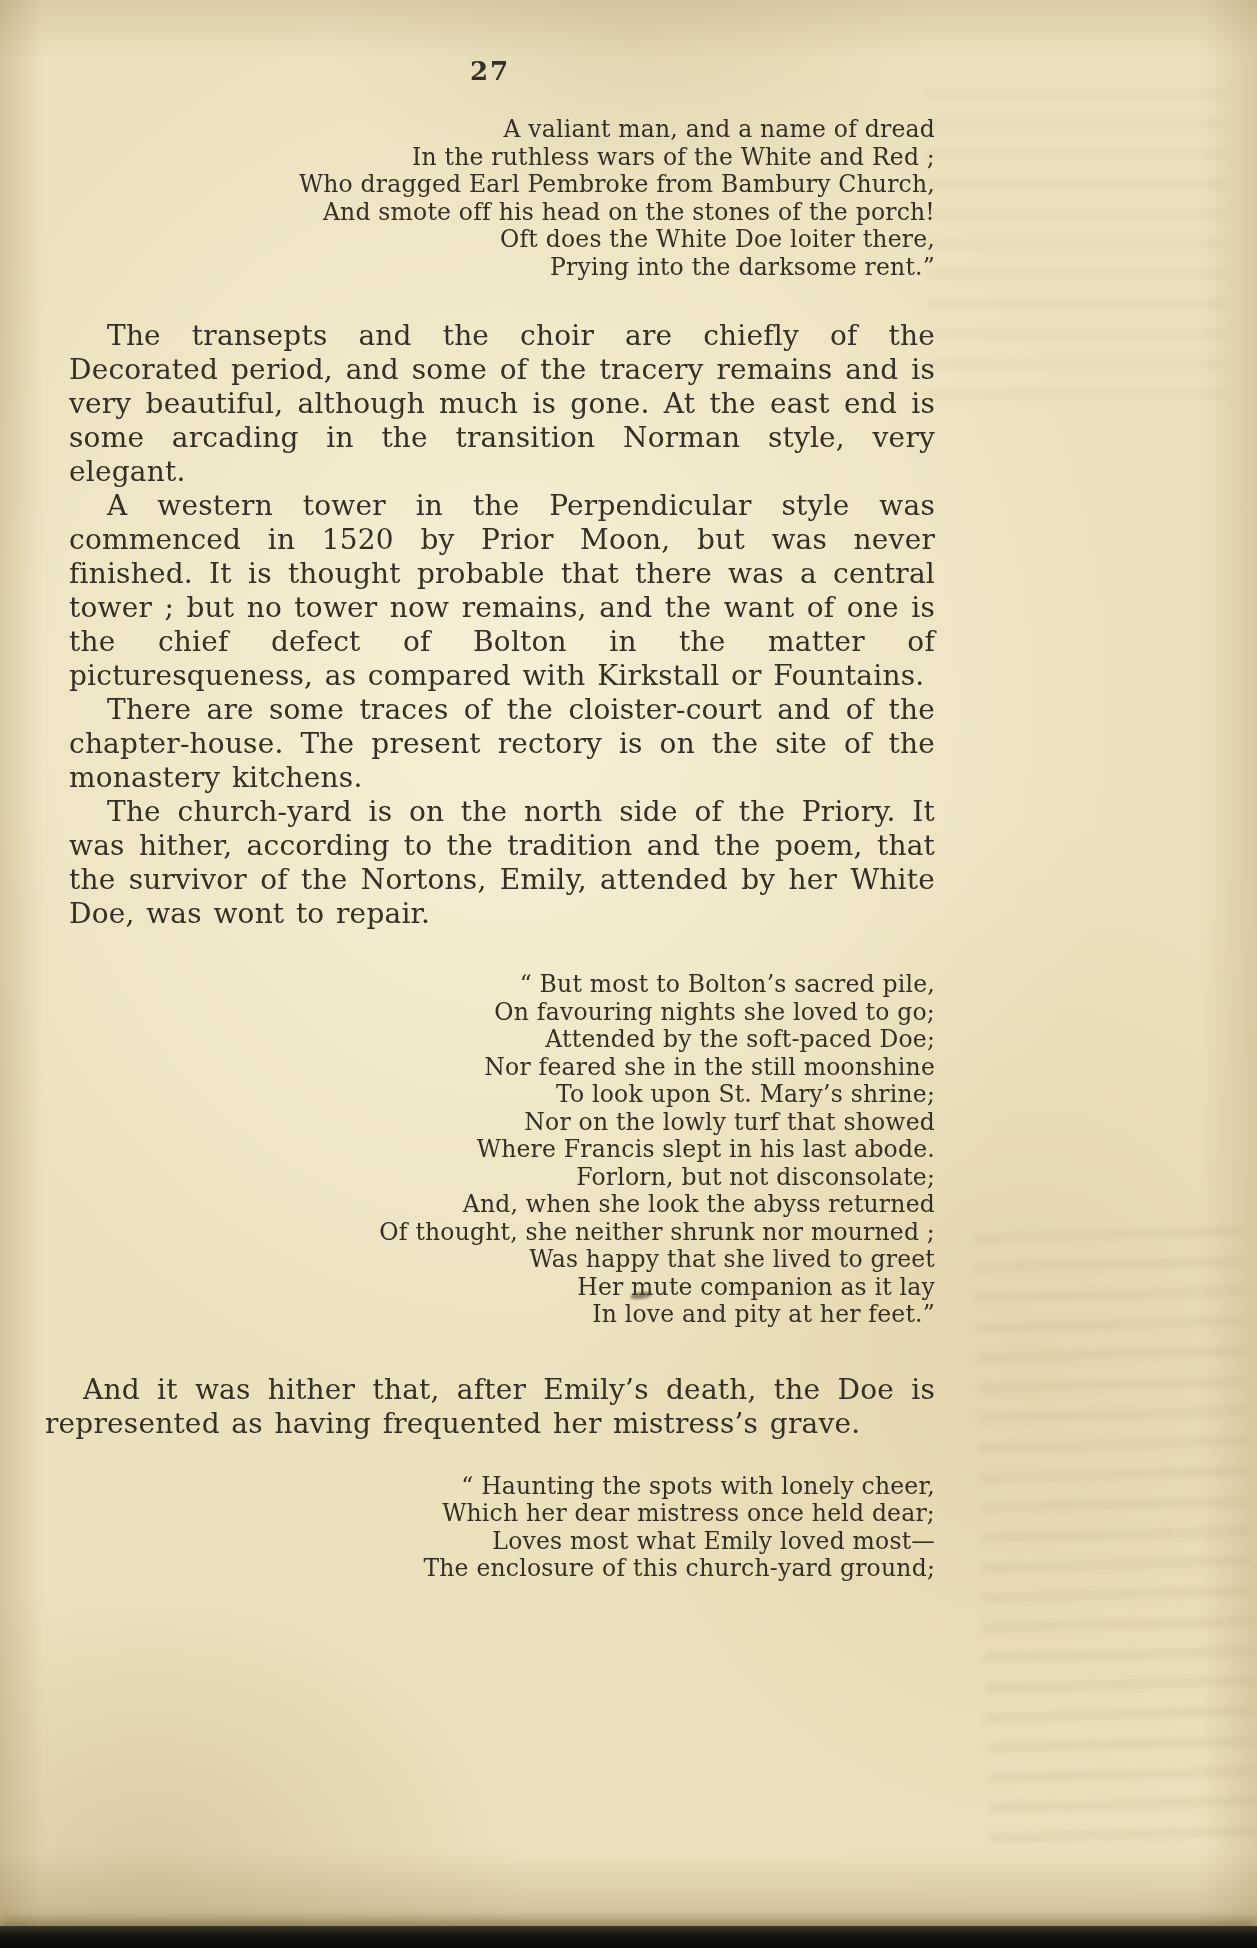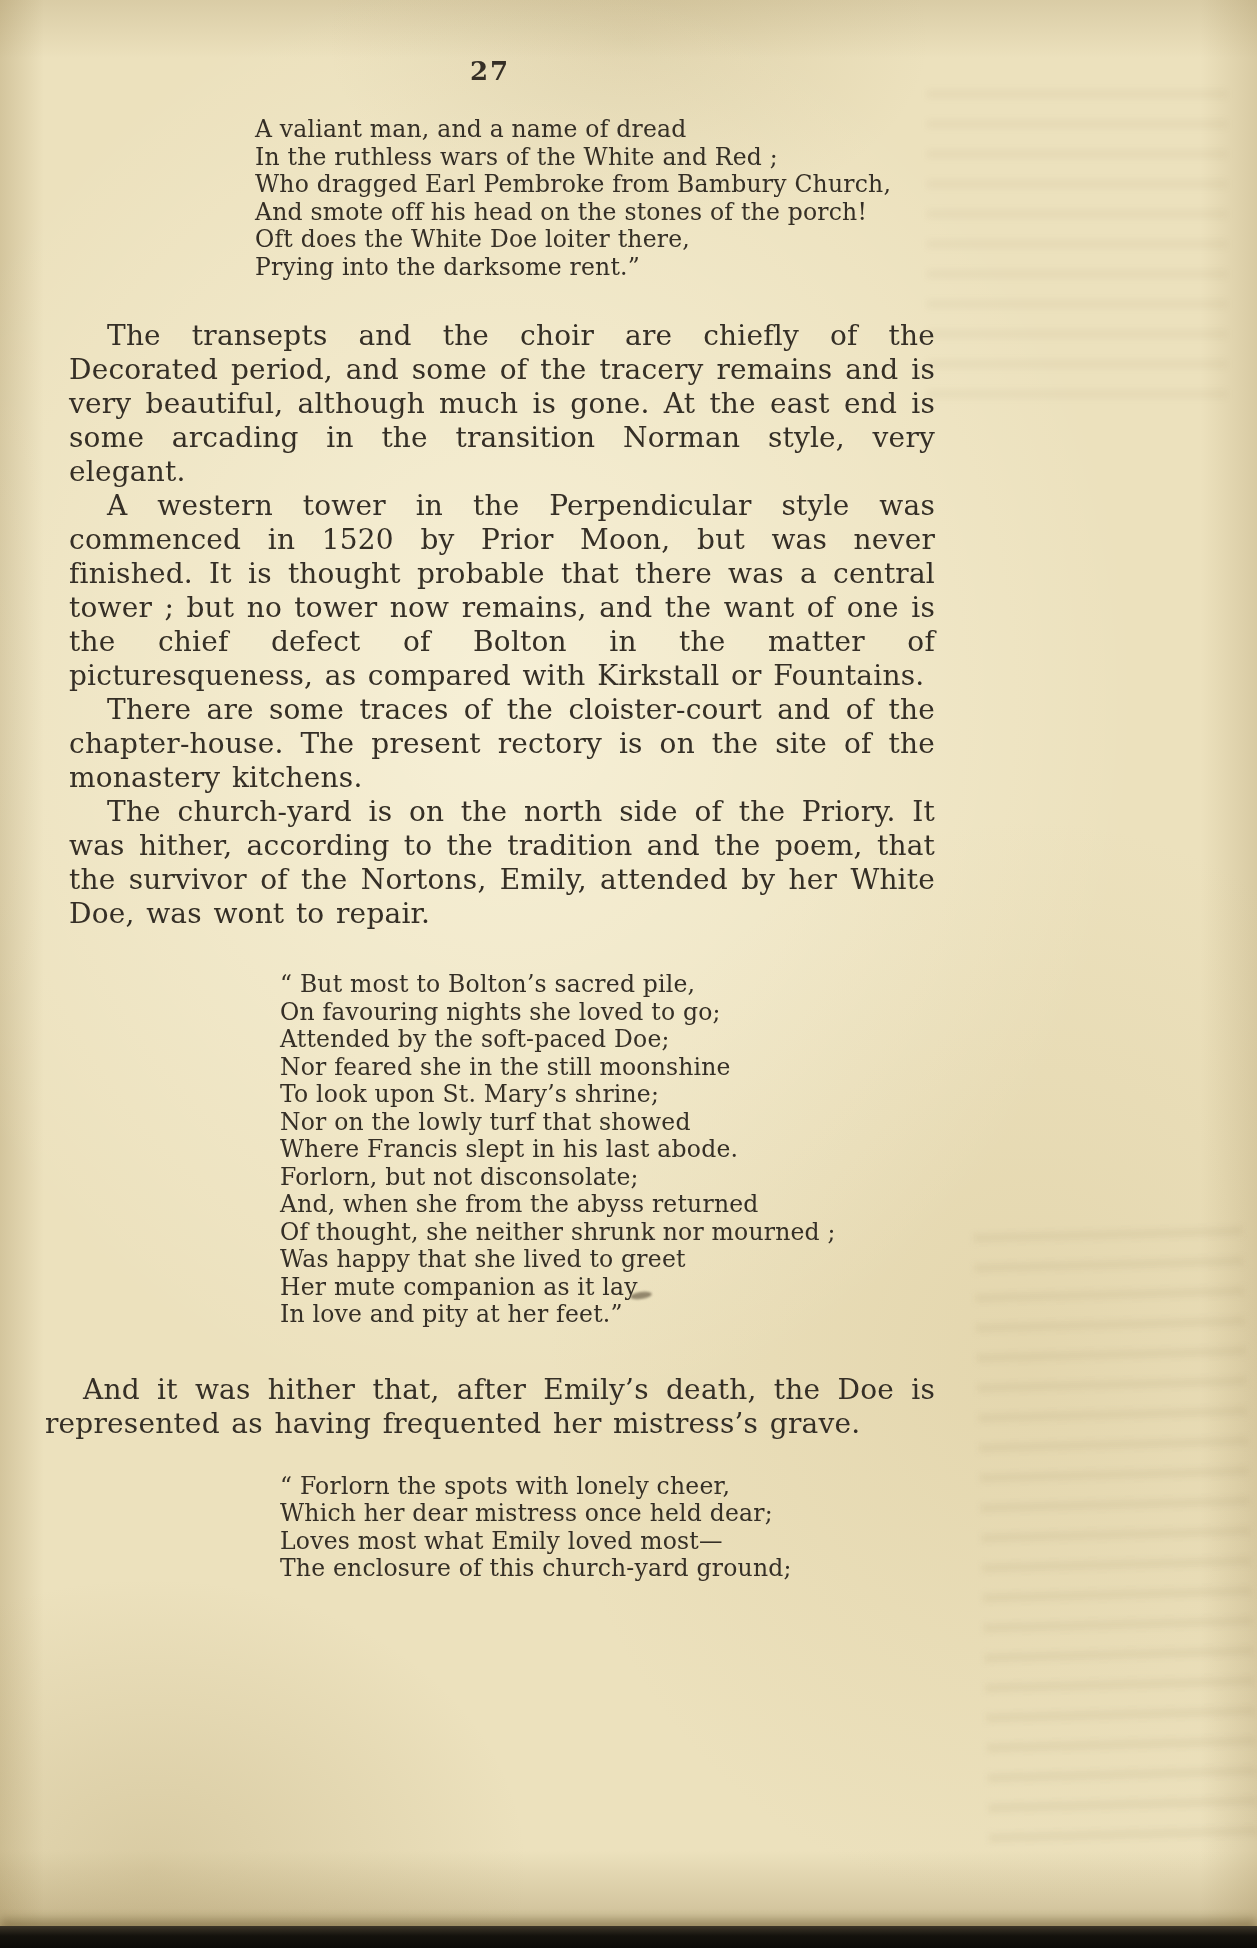--- a/index.html
+++ b/index.html
@@ -30,21 +30,21 @@
     padding-top: 56px;
     font-size: 26px;
     font-weight: 700;
     letter-spacing: 2px;
   }
   .verse {
     font-size: 23.5px;
     line-height: 27.5px;
     letter-spacing: 0.2px;
   }
-  .verse-line { white-space: nowrap; }
+  .verse-line { white-space: nowrap; text-align: right; }
   .verse-1 { margin-left: 210px; margin-top: 30px; }
   .verse-2 { margin-left: 235px; margin-top: 40px; }
   .verse-3 { margin-left: 235px; margin-top: 32px; }
   .prose p {
     margin: 0;
     font-size: 28px;
     line-height: 34px;
     text-align: justify;
     text-indent: 38px;
     letter-spacing: 0.2px;
@@ -127,33 +127,33 @@
 
   <div class="verse verse-2">
     <div class="verse-line">“ But most to Bolton’s sacred pile,</div>
     <div class="verse-line">On favouring nights she loved to go;</div>
     <div class="verse-line">Attended by the soft-paced Doe;</div>
     <div class="verse-line">Nor feared she in the still moonshine</div>
     <div class="verse-line">To look upon St. Mary’s shrine;</div>
     <div class="verse-line">Nor on the lowly turf that showed</div>
     <div class="verse-line">Where Francis slept in his last abode.</div>
     <div class="verse-line">Forlorn, but not disconsolate;</div>
-    <div class="verse-line">And, when she from the abyss returned</div>
+    <div class="verse-line">And, when she look the abyss returned</div>
     <div class="verse-line">Of thought, she neither shrunk nor mourned ;</div>
     <div class="verse-line">Was happy that she lived to greet</div>
     <div class="verse-line">Her mute companion as it lay</div>
     <div class="verse-line">In love and pity at her feet.”</div>
   </div>
 
   <div class="prose prose-2">
     <p>And it was hither that, after Emily’s death, the Doe is represented as having frequented her mistress’s grave.</p>
   </div>
 
   <div class="verse verse-3">
-    <div class="verse-line">“ Forlorn the spots with lonely cheer,</div>
+    <div class="verse-line">“ Haunting the spots with lonely cheer,</div>
     <div class="verse-line">Which her dear mistress once held dear;</div>
     <div class="verse-line">Loves most what Emily loved most—</div>
     <div class="verse-line">The enclosure of this church-yard ground;</div>
   </div>
 
 </div>
 
 <div class="ink-smudge"></div>
 <div class="bottom-band"></div>
 

